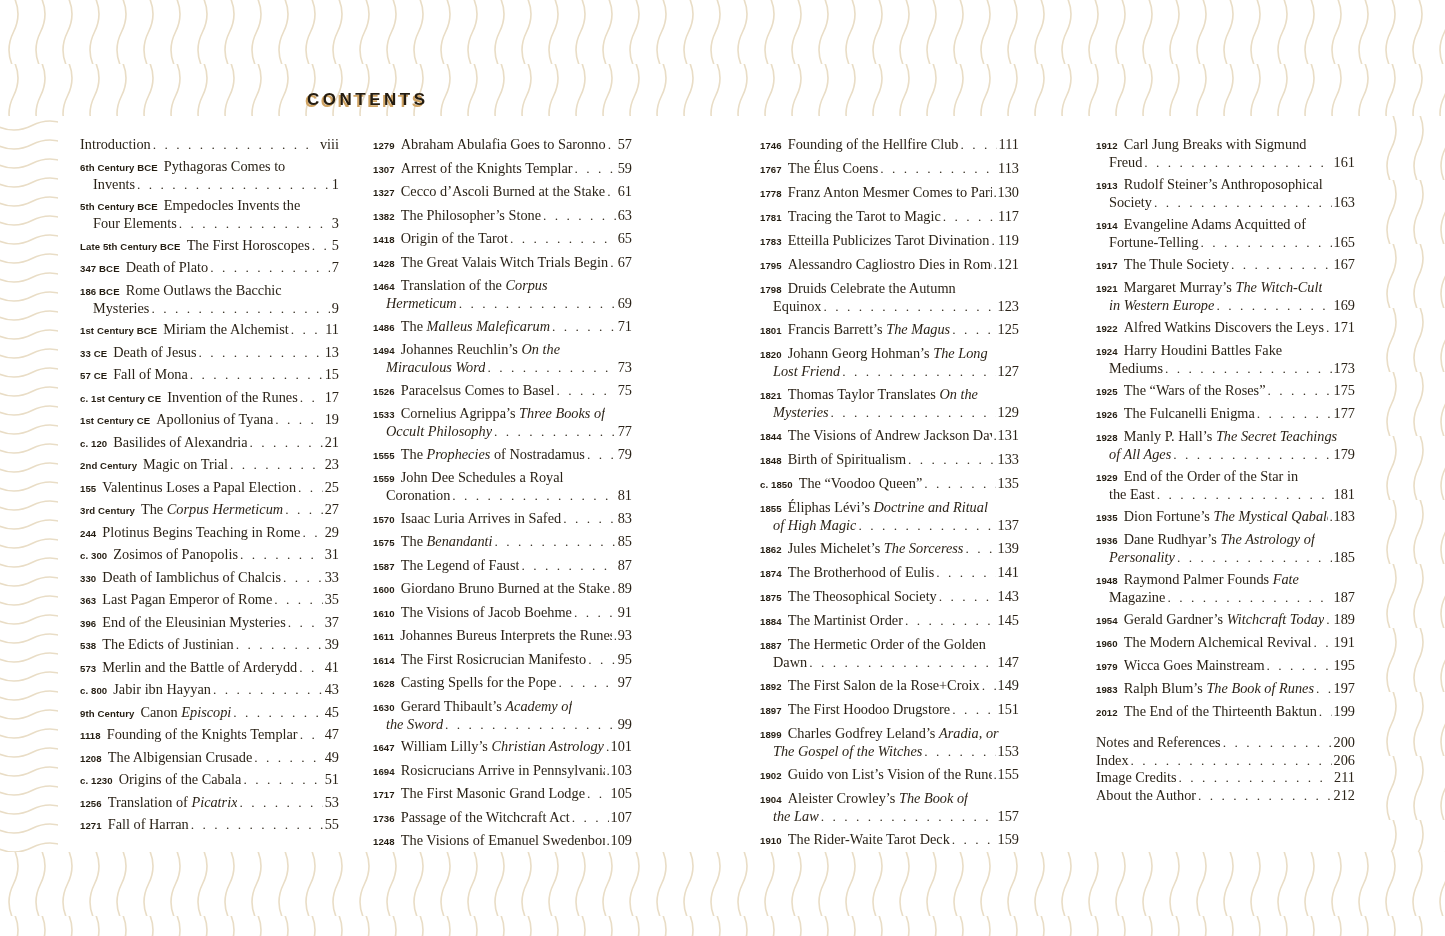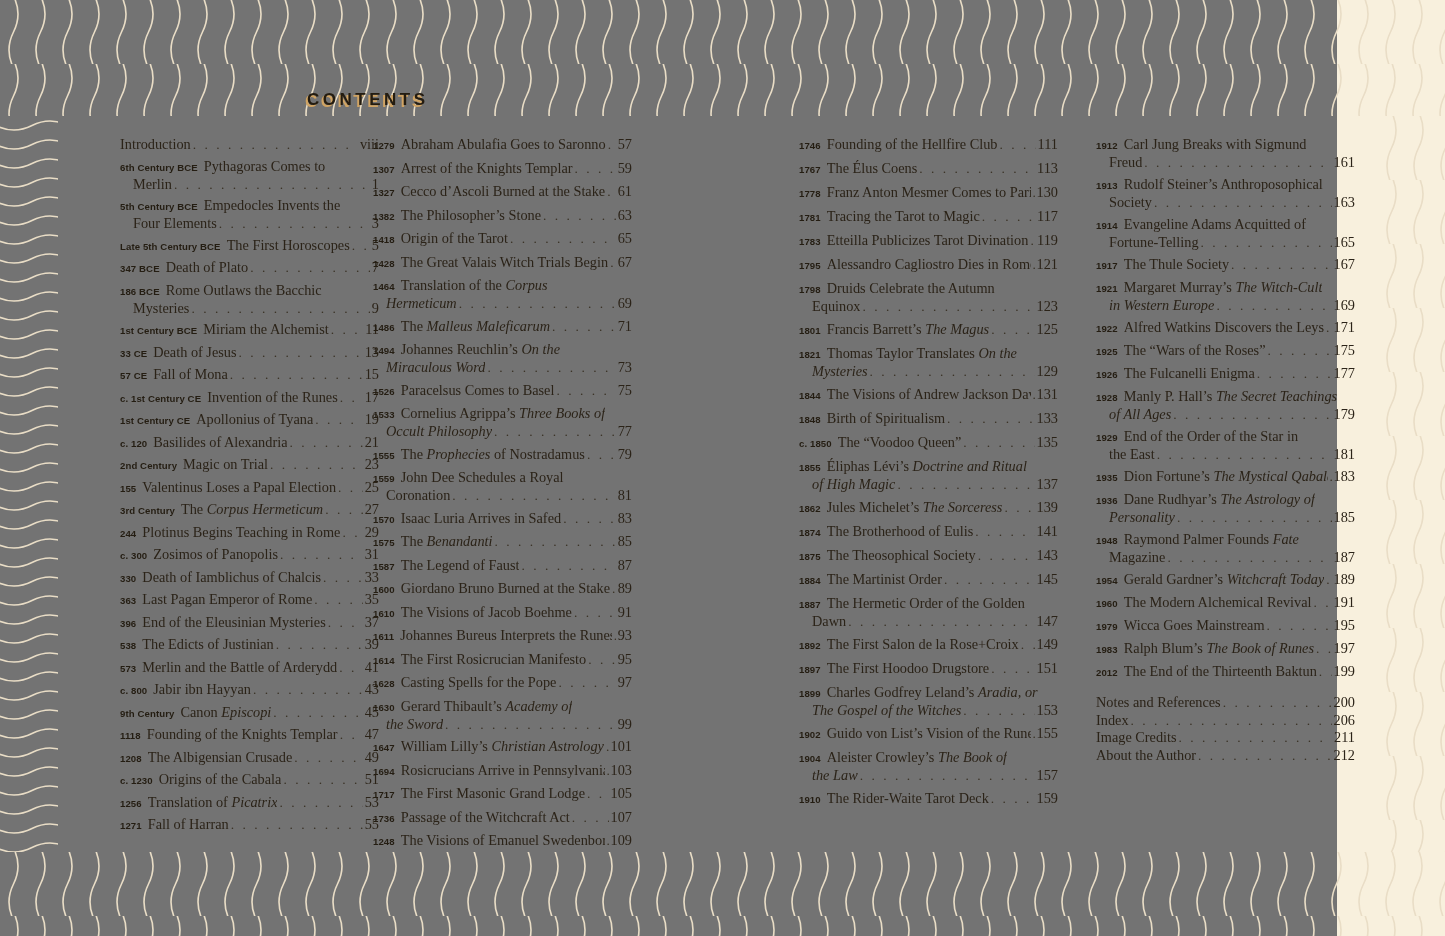--- a/index.html
+++ b/index.html
@@ -5,22 +5,22 @@
   * { margin: 0; padding: 0; box-sizing: border-box; }
   html, body { width: 1445px; height: 936px; }
   body {
     background: #f8f0dd;
     font-family: "Liberation Serif", serif;
     color: #2b2318;
     overflow: hidden;
   }
   #page {
     position: relative;
-    width: 1337px; height: 936px;
-    background: #737373;
+    width: 1445px; height: 936px;
+    background: #ffffff;
   }
   .waves { position: absolute; display: block; }
   .waves-top { top: 0; left: 0; }
   .waves-bottom { top: 852px; left: 0; }
   .waves-left { top: 116px; left: 0; }
   .waves-right { top: 116px; left: 1378px; }
 
   .title {
     position: absolute;
     left: 307px; top: 90px;
@@ -30,23 +30,23 @@
     letter-spacing: 3.5px;
     color: #241c10;
     text-shadow: -2px 2px 0 #d0a464;
   }
 
   .col {
     position: absolute;
     top: 136px;
     width: 259px;
   }
-  .col-1 { left: 80px; margin-left: 40px; }
+  .col-1 { left: 80px; }
   .col-2 { left: 373px; text-align: right; }
-  .col-3 { left: 799px; }
+  .col-3 { left: 760px; }
   .col-4 { left: 1096px; }
 
   .entry { font-size: 14.3px; }
   .col-1 .entry { margin-bottom: 4.5px; }
   .col-2 .entry { margin-bottom: 5.5px; }
   .col-3 .entry { margin-bottom: 6px; }
   .col-4 .entry { margin-bottom: 5px; }
 
   .line { display: flex; align-items: baseline; line-height: 16px; }
   .l2 { padding-left: 13px; }
@@ -132,21 +132,21 @@
           <span class="dots"></span>
           <span class="pg">viii</span>
         </div>
       </div>
       <div class="entry">
         <div class="line l1">
           <span class="date">6th Century BCE</span>
           <span class="t">Pythagoras Comes to</span>
         </div>
         <div class="line l2">
-          <span class="t">Merlin</span>
+          <span class="t">Invents</span>
           <span class="dots"></span>
           <span class="pg">1</span>
         </div>
       </div>
       <div class="entry">
         <div class="line l1">
           <span class="date">5th Century BCE</span>
           <span class="t">Empedocles Invents the</span>
         </div>
         <div class="line l2">
@@ -663,20 +663,31 @@
       <div class="entry">
         <div class="line l1">
           <span class="date">1801</span>
           <span class="t">Francis Barrett’s <span class="it">The Magus</span></span>
           <span class="dots"></span>
           <span class="pg">125</span>
         </div>
       </div>
       <div class="entry">
         <div class="line l1">
+          <span class="date">1820</span>
+          <span class="t">Johann Georg Hohman’s <span class="it">The Long</span></span>
+        </div>
+        <div class="line l2">
+          <span class="t"><span class="it">Lost Friend</span></span>
+          <span class="dots"></span>
+          <span class="pg">127</span>
+        </div>
+      </div>
+      <div class="entry">
+        <div class="line l1">
           <span class="date">1821</span>
           <span class="t">Thomas Taylor Translates <span class="it">On the</span></span>
         </div>
         <div class="line l2">
           <span class="t"><span class="it">Mysteries</span></span>
           <span class="dots"></span>
           <span class="pg">129</span>
         </div>
       </div>
       <div class="entry">
@@ -864,20 +875,31 @@
           <span class="dots"></span>
           <span class="pg">169</span>
         </div>
       </div>
       <div class="entry">
         <div class="line l1">
           <span class="date">1922</span>
           <span class="t">Alfred Watkins Discovers the Leys</span>
           <span class="dots"></span>
           <span class="pg">171</span>
+        </div>
+      </div>
+      <div class="entry">
+        <div class="line l1">
+          <span class="date">1924</span>
+          <span class="t">Harry Houdini Battles Fake</span>
+        </div>
+        <div class="line l2">
+          <span class="t">Mediums</span>
+          <span class="dots"></span>
+          <span class="pg">173</span>
         </div>
       </div>
       <div class="entry">
         <div class="line l1">
           <span class="date">1925</span>
           <span class="t">The “Wars of the Roses”</span>
           <span class="dots"></span>
           <span class="pg">175</span>
         </div>
       </div>

